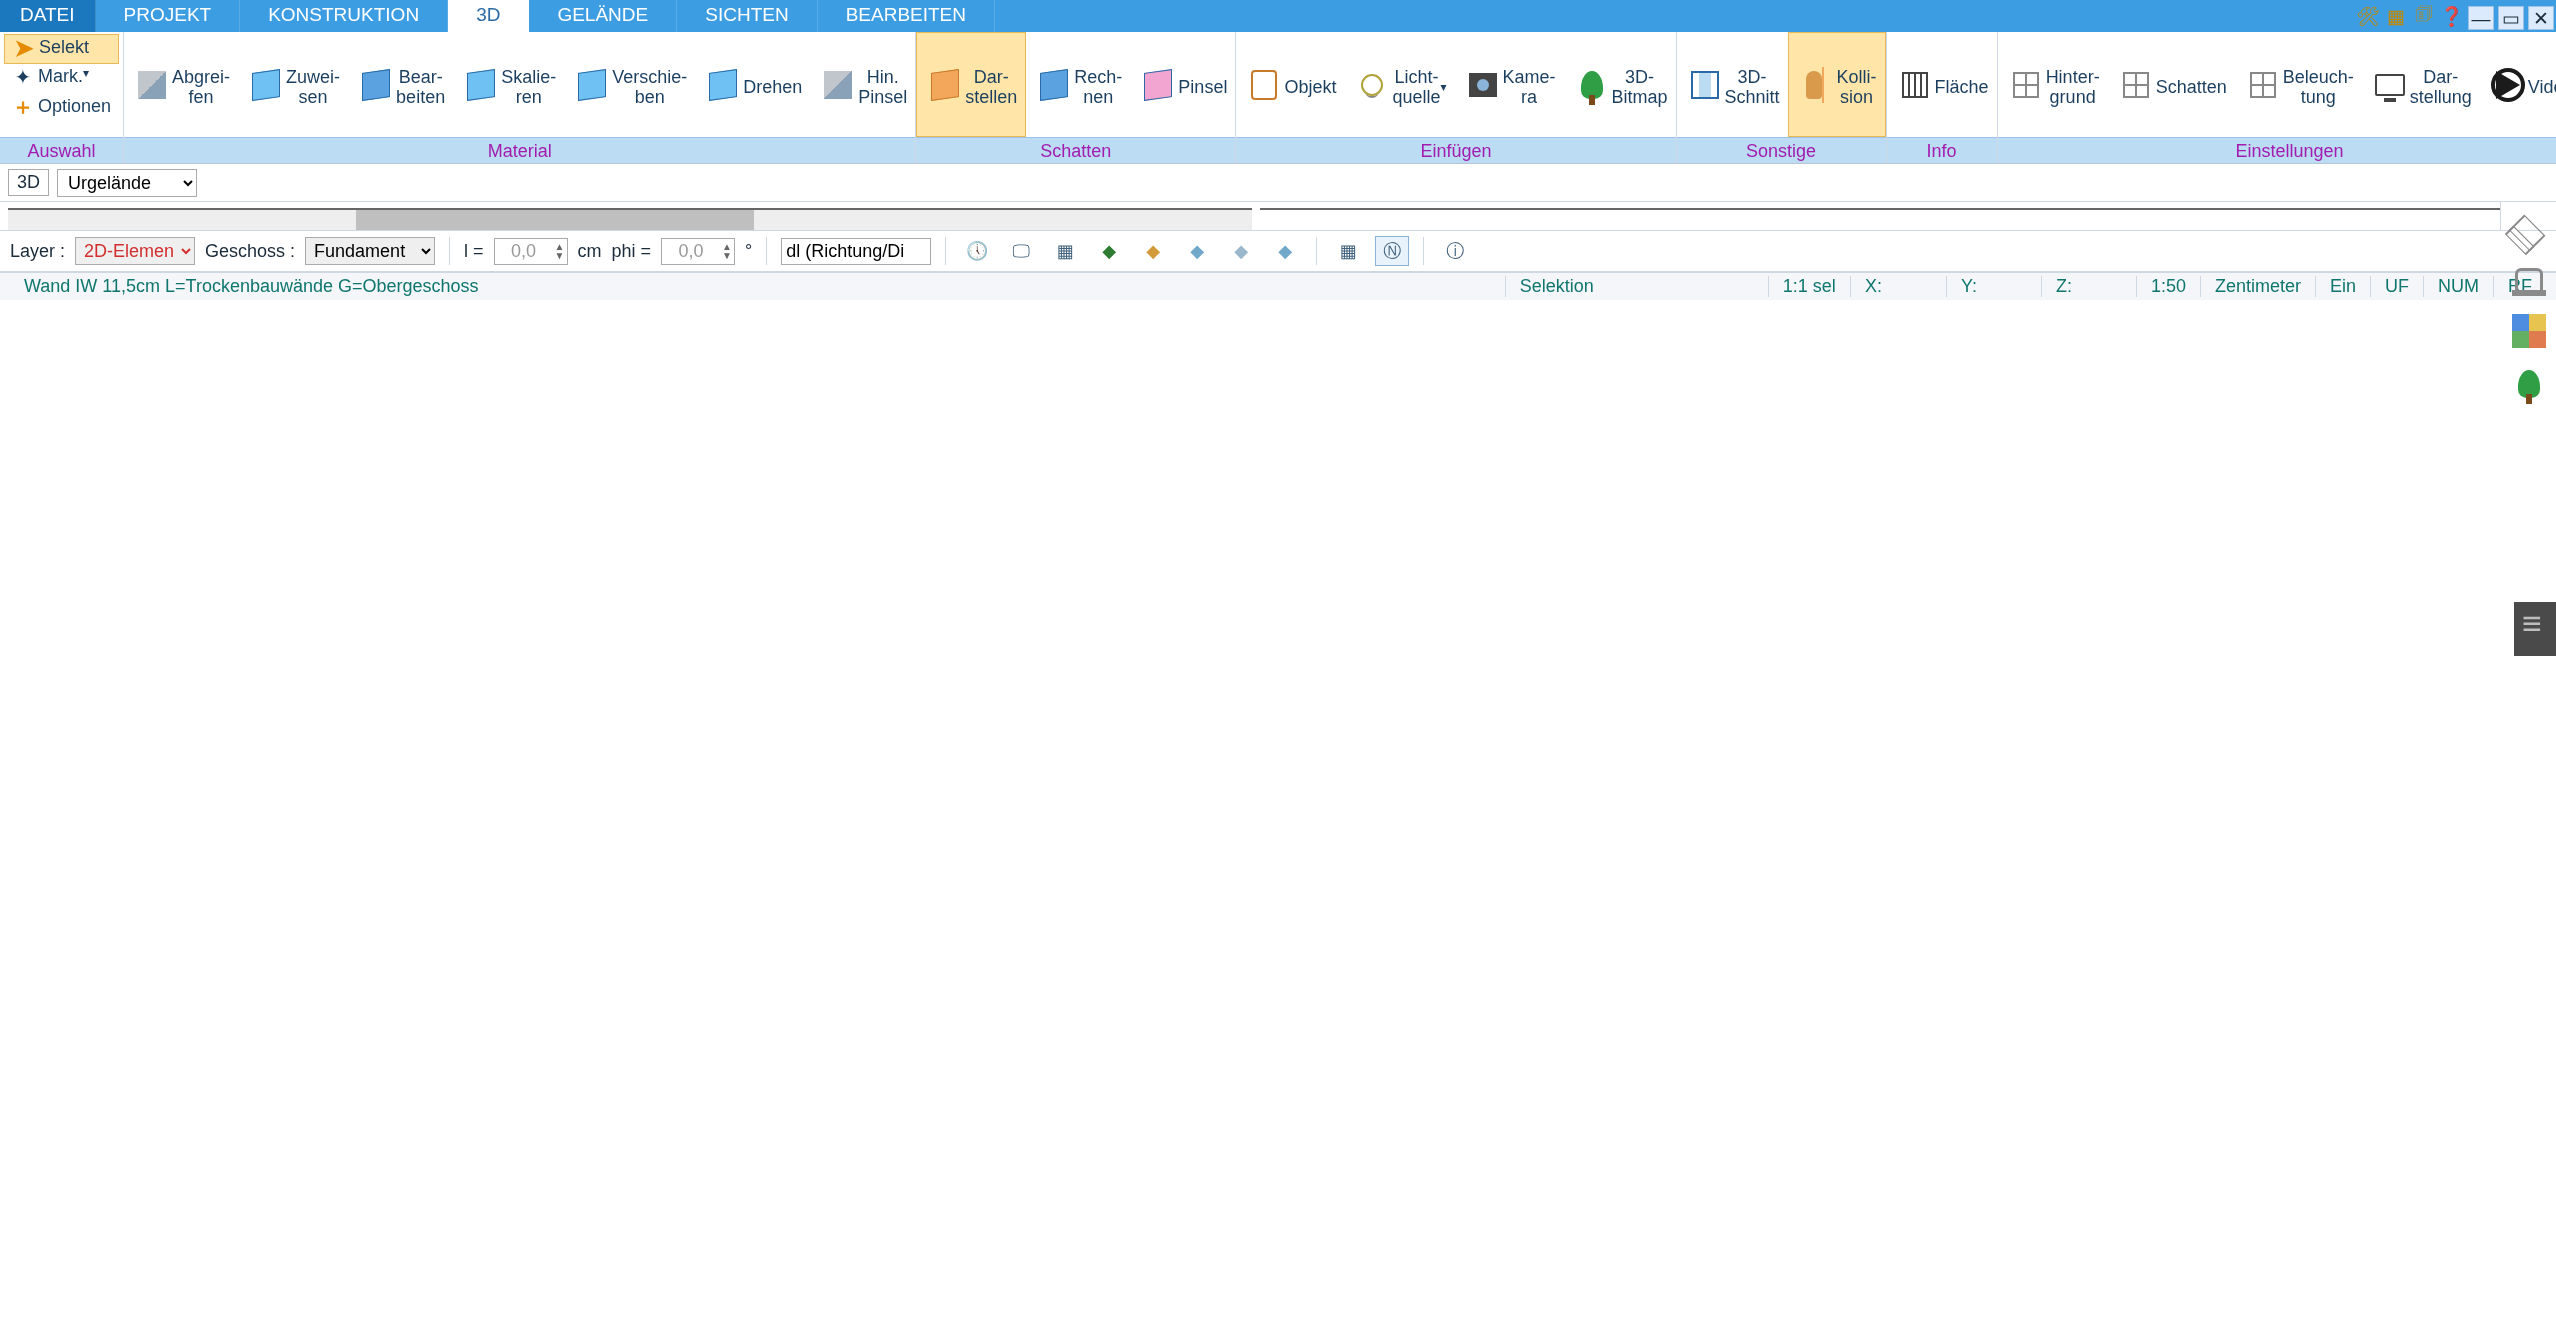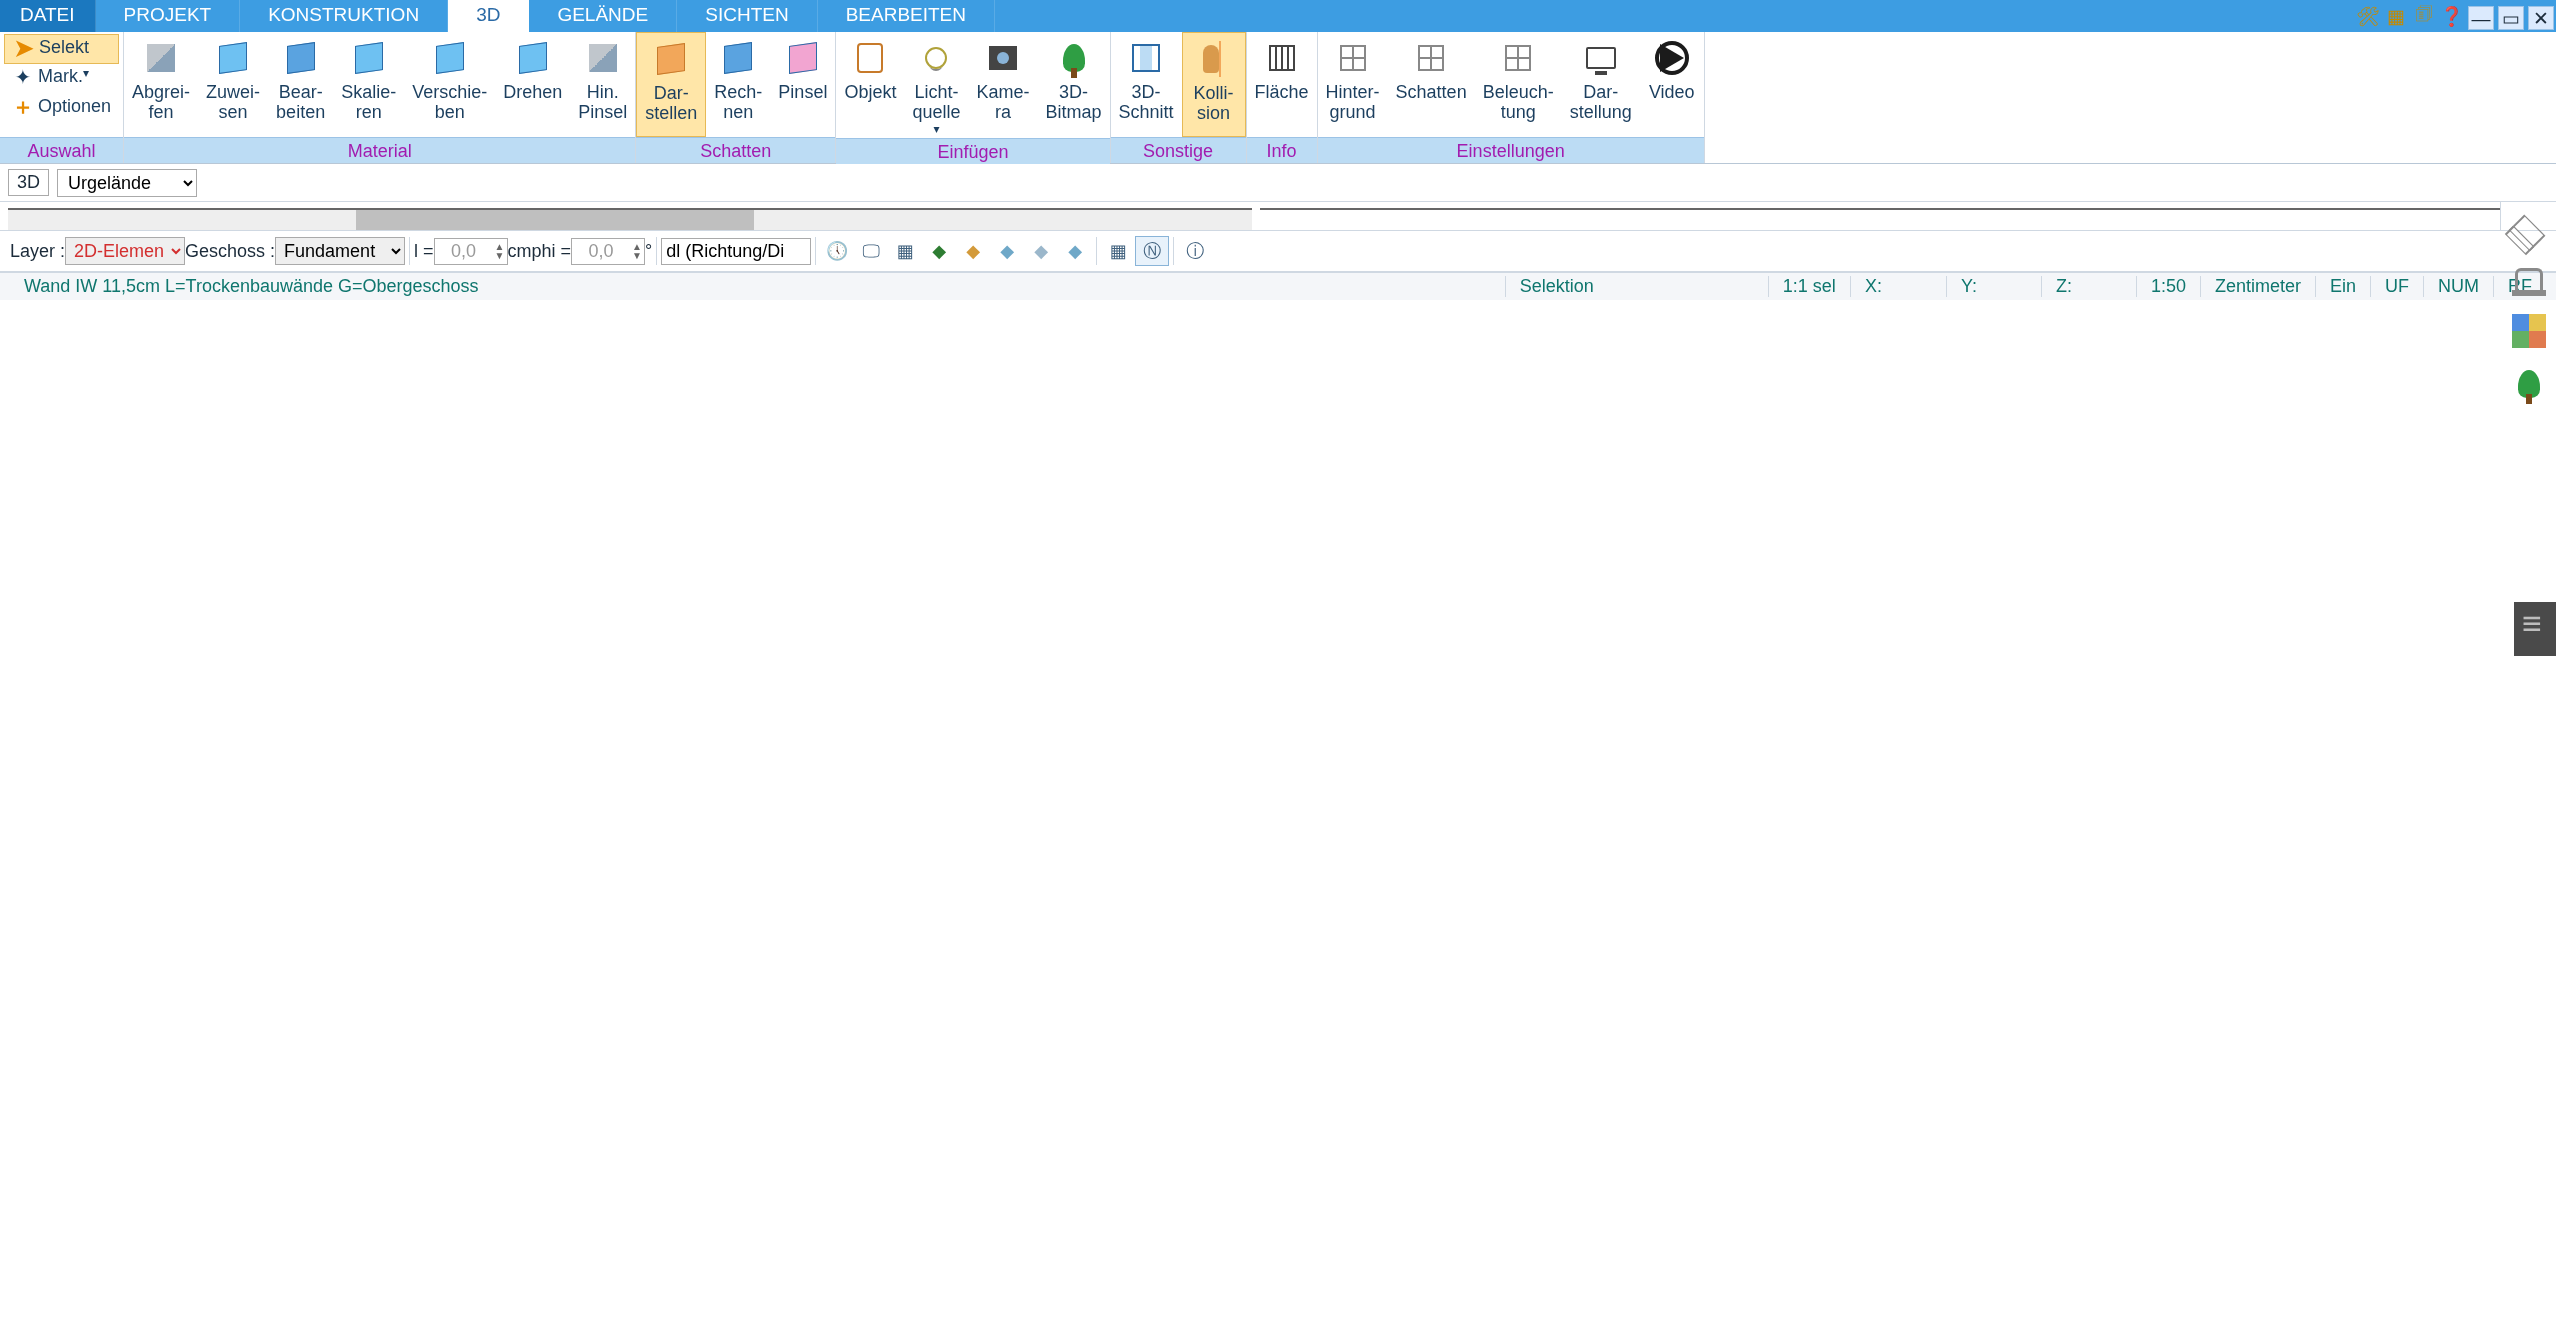--- a/index.html
+++ b/index.html
@@ -15,21 +15,21 @@
 .menu .win-icons span { width: 28px; text-align: center; color: #1b2b3a; }
 .menu .win-icons .ic { color: #c58a00; }
 .menu .win-icons .blue { color: #0b5ea3; }
 .menu .win-icons .ctrl { background: #dbeafd; color: #1b2b3a; width: 26px; height: 24px; line-height: 24px; margin: 4px 2px 0 2px; border: 1px solid #9cc3e6; }
 
 
 .ribbon { display: flex; height: 132px; border-bottom: 1px solid #b8c7d6; background: #fff; }
 .ribbon .group { display: flex; flex-direction: column; border-right: 1px solid #cfd8e2; }
 .ribbon .group .buttons { flex: 1; display: flex; }
 .ribbon .group .title { height: 26px; line-height: 26px; background: #bcdcf4; color: #a21caf; font-size: 18px; text-align: center; border-top: 1px solid #9cc3e6; }
-.rbtn { display: flex; flex-direction: column; align-items: center; justify-content: flex-start; padding: 6px 8px 2px 8px; min-width: 64px; color: #1c3f5f; cursor: pointer; }
+.rbtn { display: flex; flex-direction: row; align-items: center; justify-content: flex-start; padding: 6px 8px 2px 8px; min-width: 64px; color: #1c3f5f; cursor: pointer; }
 .rbtn.small { min-width: auto; padding: 2px 8px; align-items: flex-start; flex-direction: row; height: 30px; }
 .rbtn.small .ic-box { width: 22px; height: 22px; margin-right: 4px; }
 .rbtn .ic-box { width: 40px; height: 40px; margin-bottom: 4px; display: flex; align-items: center; justify-content: center; }
 .rbtn .lbl { font-size: 18px; line-height: 20px; text-align: center; white-space: pre; }
 .rbtn.active { background: #ffe6a8; border: 1px solid #e6b955; }
 .stack { display: flex; flex-direction: column; padding: 2px 4px; }
 .stack .rbtn { flex: none; }
 .ic-cube { width:28px; height:28px; background:#5aa3e0; transform: skewY(-8deg); border:1px solid #2a6aa6; }
 .ic-cube.bl { background:#6ec1f2; }
 .ic-cube.pk { background:#f2a5d1; }
@@ -85,21 +85,21 @@
 .p-layers { width:30px; height:30px; border:2px solid #8a8a8a; transform: rotate(45deg) scaleY(.55); box-shadow: 0 10px 0 -2px #fff, 0 10px 0 0 #8a8a8a, 0 20px 0 -2px #fff, 0 20px 0 0 #8a8a8a; }
 .p-chair { width:28px; height:24px; border:3px solid #8a8a8a; border-bottom:none; border-radius:6px 6px 0 0; position:relative; }
 .p-chair::after { content:""; position:absolute; width:34px; height:6px; background:#8a8a8a; left:-6px; bottom:-4px; }
 .p-colors { width:34px; height:34px; display:grid; grid-template-columns:1fr 1fr; grid-template-rows:1fr 1fr; }
 .p-colors span:nth-child(1){background:#4f8de0;} .p-colors span:nth-child(2){background:#e6c44f;}
 .p-colors span:nth-child(3){background:#63b063;} .p-colors span:nth-child(4){background:#e07b4f;}
 .handle { position:absolute; right:0; top:400px; width:42px; height:54px; background:#4a4a4a; }
 .handle::before { content:"≡"; color:#bdbdbd; font-size:34px; position:absolute; left:8px; top:2px; }
 
 
-.bottom { height:42px; border-top:1px solid #cfd8e2; border-bottom:1px solid #cfd8e2; display:flex; align-items:center; padding:0 10px; font-size:18px; color:#1b2b3a; gap:0; }
+.bottom { height:42px; border-top:1px solid #cfd8e2; border-bottom:1px solid #cfd8e2; display:flex; align-items:center; padding:0 10px; font-size:18px; color:#1b2b3a; gap:10px; }
 .bottom select, .bottom input { font-size:18px; border:1px solid #aaa; padding:2px 4px; }
 .bottom .num-wrap { display:flex; align-items:center; border:1px solid #aaa; }
 .bottom .num-wrap input { border:none; width:58px; text-align:center; color:#999; }
 .bottom .spin { display:flex; flex-direction:column; font-size:10px; line-height:9px; padding:0 2px; color:#666; cursor:pointer; }
 .bottom .ic-btn { width:34px; height:30px; border:1px solid transparent; display:flex; align-items:center; justify-content:center; color:#40617e; cursor:pointer; }
 .bottom .ic-btn.on { border-color:#89b4d8; background:#e8f2fb; }
 .bottom .vsep { width:1px; height:28px; background:#cfd8e2; margin:0 4px; }
 
 
 .status { height:28px; background:#f4f6f9; border-top:1px solid #cfd8e2; display:flex; align-items:center; font-size:18px; color:#0f766e; padding:0 10px; }

